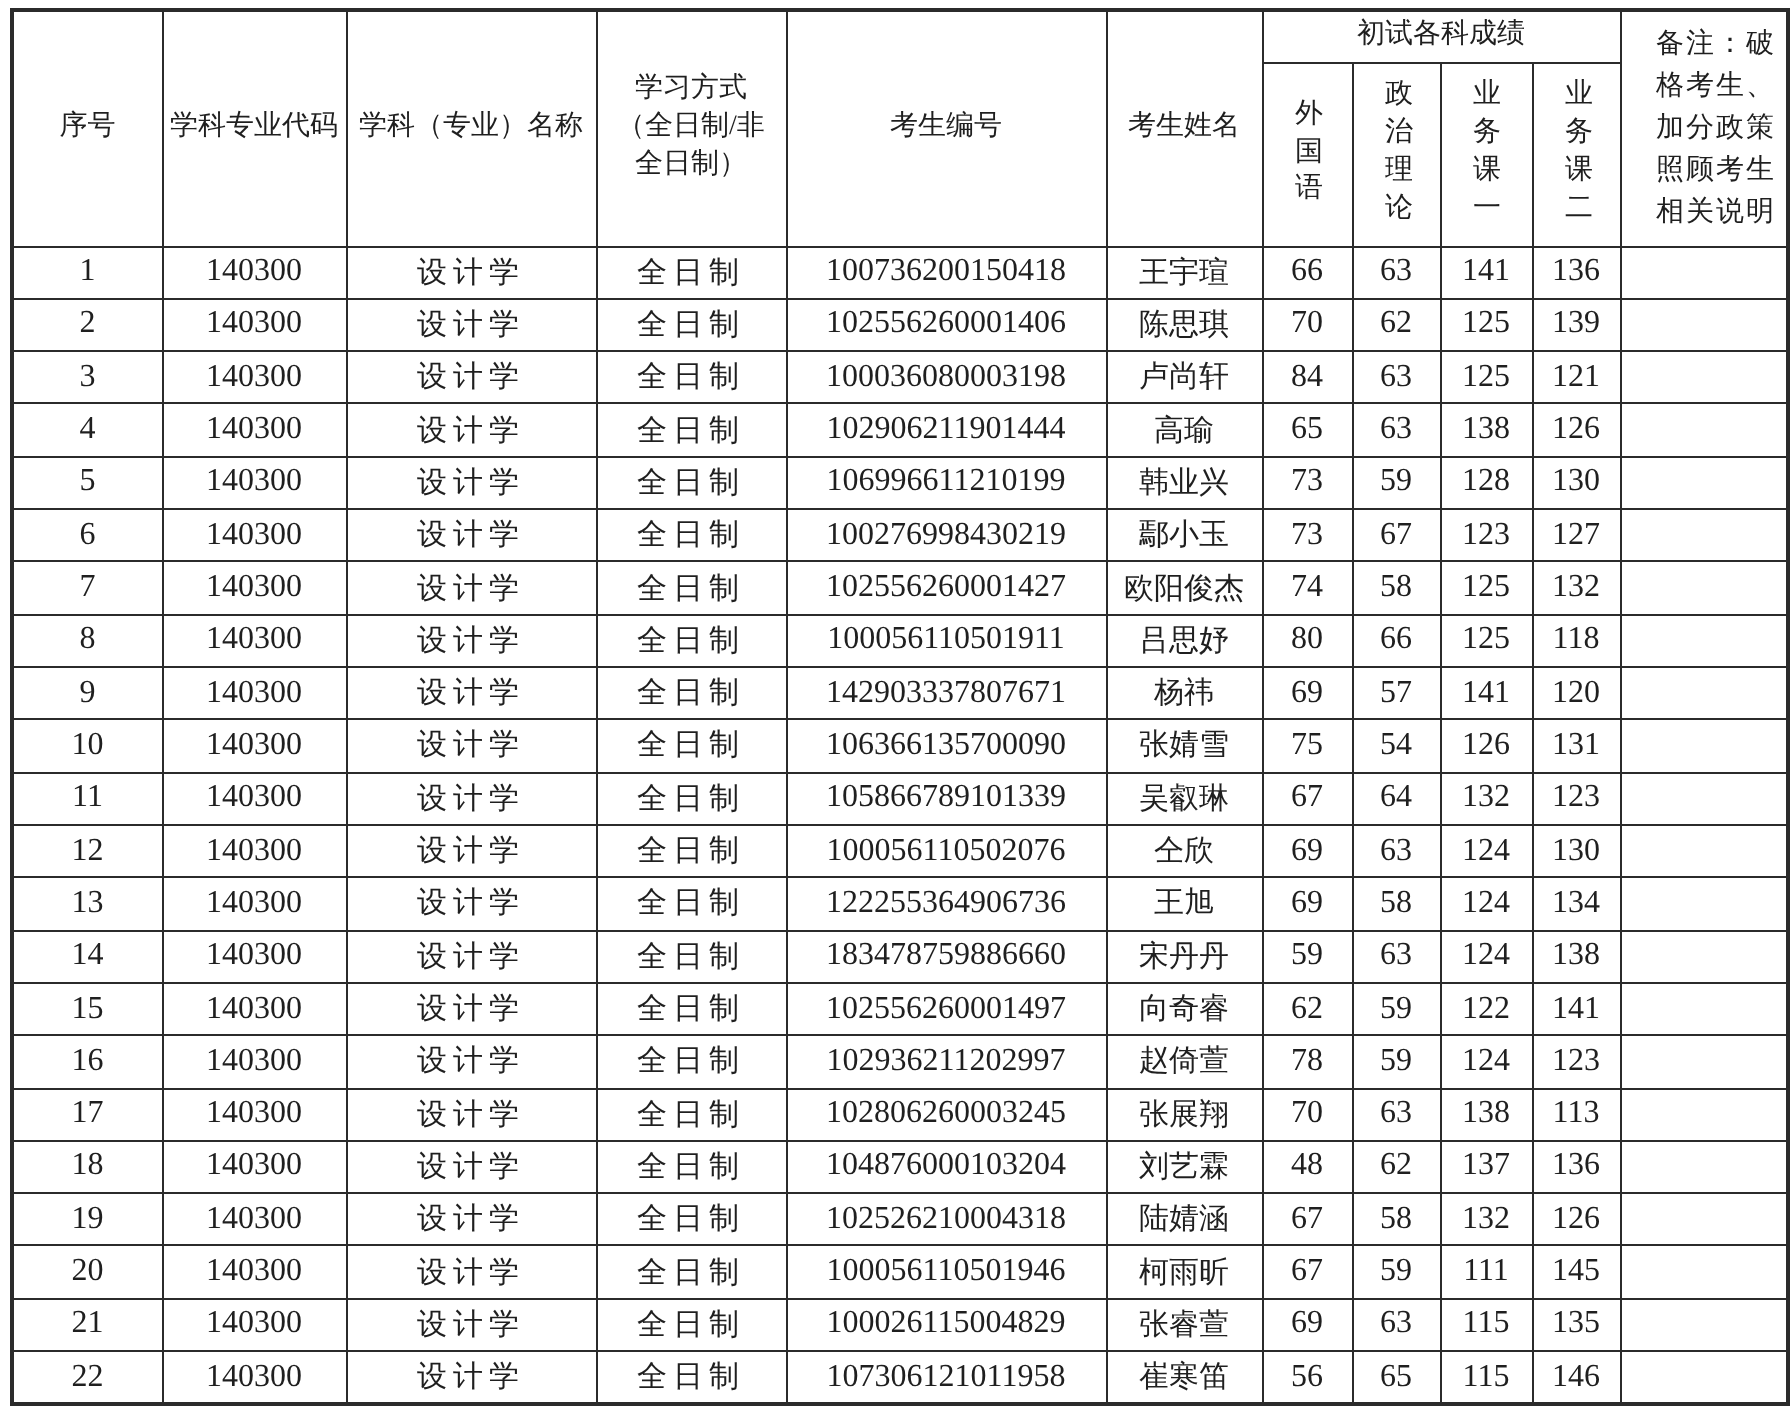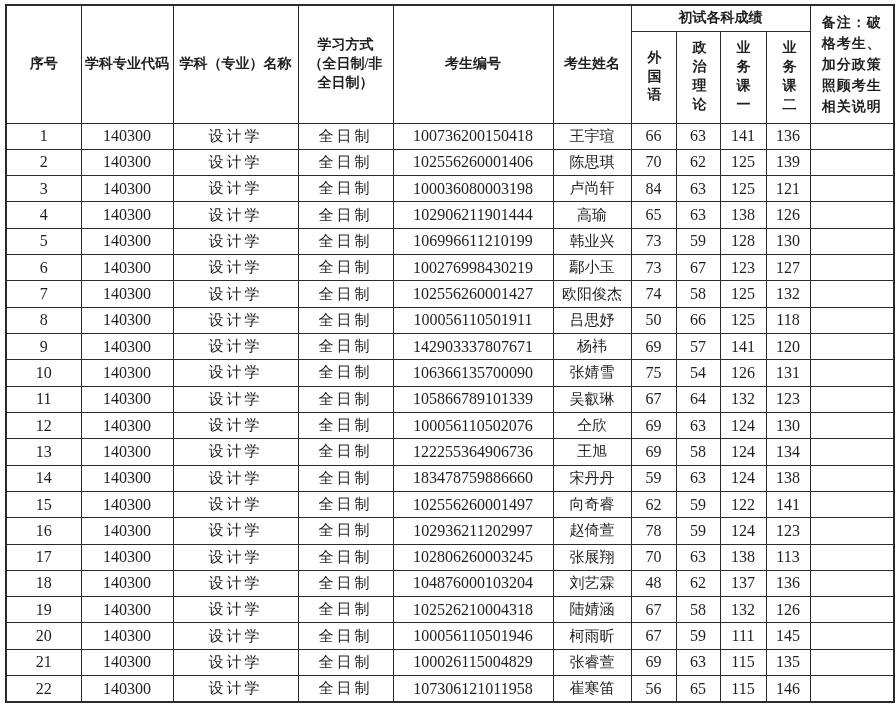--- a/index.html
+++ b/index.html
@@ -27,39 +27,39 @@
   }
   th, td {
     border: 1px solid #2b2b2b;
     text-align: center;
     vertical-align: middle;
     padding: 0 2px;
     overflow: hidden;
     box-sizing: border-box;
   }
   thead th {
-    font-weight: bold;
+    font-weight: normal;
     font-size: 14px;
     line-height: 1.35;
   }
   tr.header-top {
     height: 26px;
   }
   tr.header-sub {
     height: 92px;
   }
   th.mode-header {
     white-space: pre-line;
   }
   th.score-sub {
     word-break: break-all;
     padding: 0 16px;
   }
   th.remark-header {
-    text-align: center;
+    text-align: right;
     font-size: 14px;
     padding: 0 5px;
     word-break: break-all;
     line-height: 1.5;
     letter-spacing: 1px;
   }
   tbody tr {
     height: 26px;
   }
   tbody td {
@@ -209,21 +209,21 @@
     <td></td>
   </tr>
 
   <tr class="data-row">
     <td class="num">8</td>
     <td class="num">140300</td>
     <td class="major-cell">设计学</td>
     <td class="mode-cell">全日制</td>
     <td class="num">100056110501911</td>
     <td>吕思妤</td>
-    <td class="num">50</td>
+    <td class="num">80</td>
     <td class="num">66</td>
     <td class="num">125</td>
     <td class="num">118</td>
     <td></td>
   </tr>
 
   <tr class="data-row">
     <td class="num">9</td>
     <td class="num">140300</td>
     <td class="major-cell">设计学</td>

